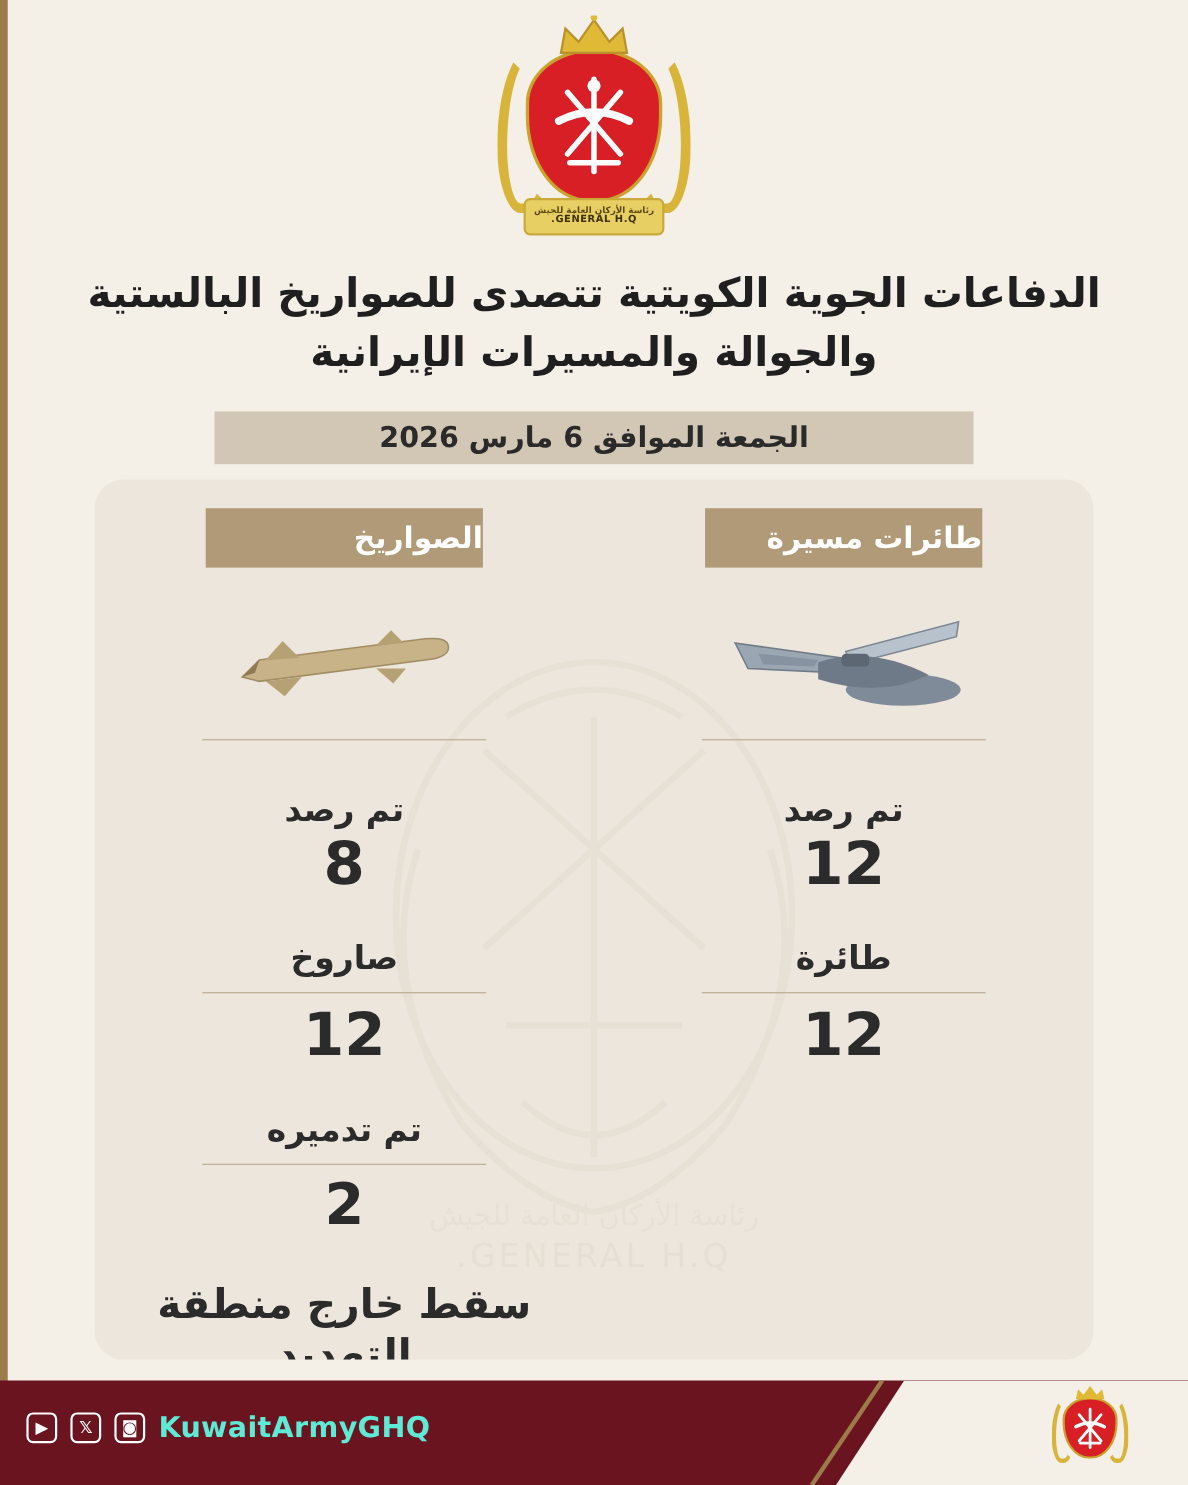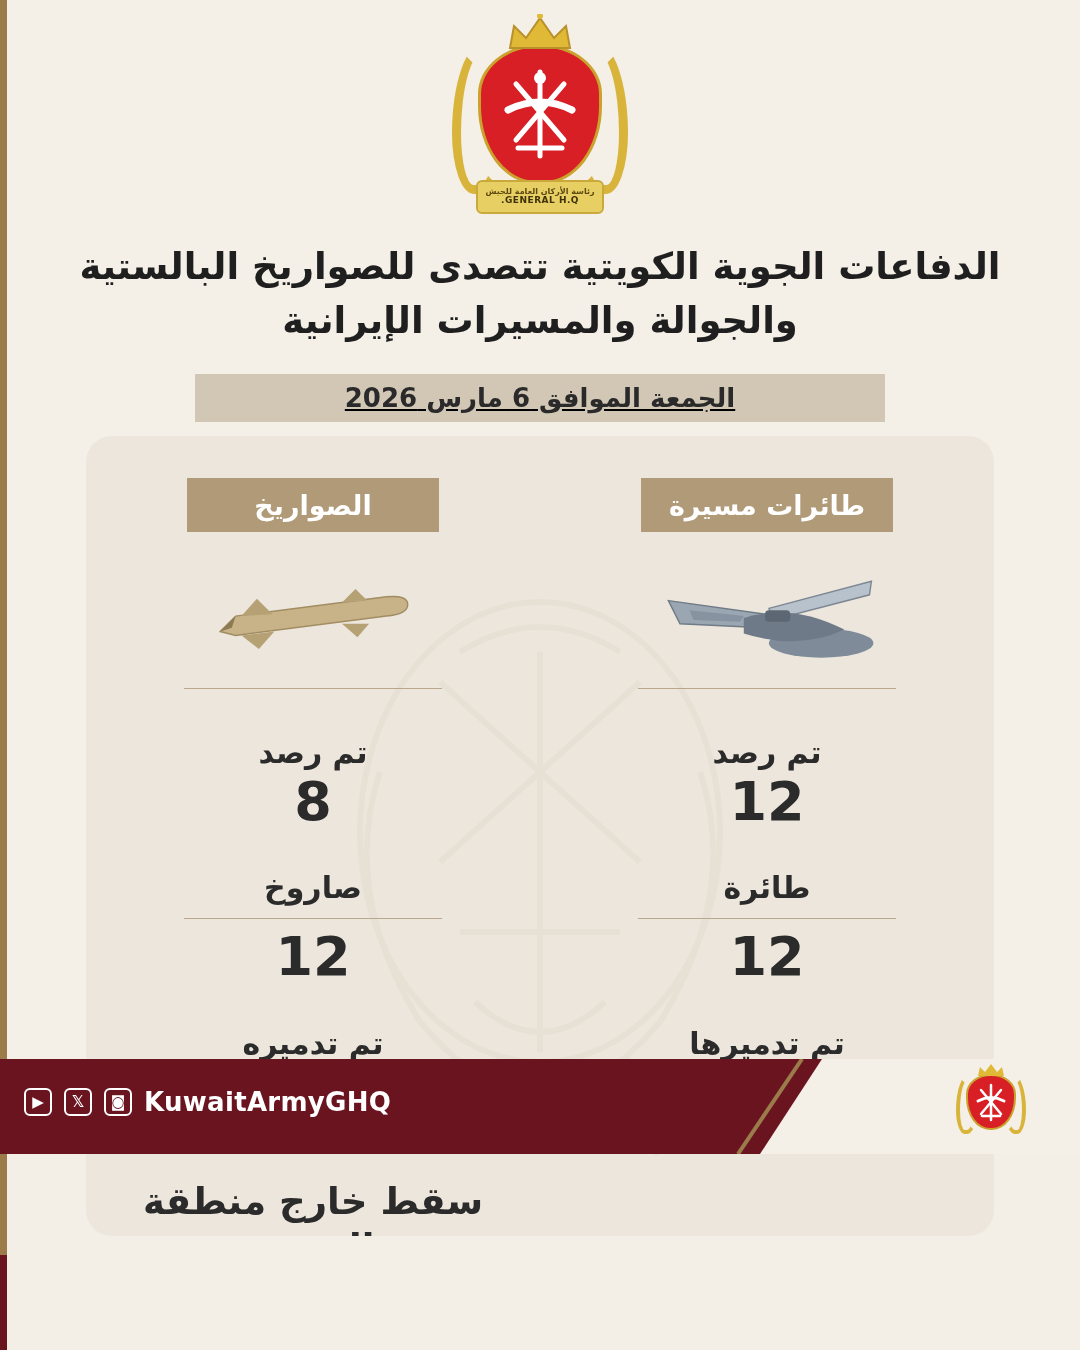--- a/index.html
+++ b/index.html
@@ -4,21 +4,21 @@
 <style>
   * { box-sizing: border-box; margin: 0; padding: 0; }
   html, body {
     width: 1080px; height: 1350px;
     font-family: "DejaVu Sans", "Liberation Sans", sans-serif;
     background: #f3eee6;
     overflow: hidden;
   }
   .page {
     position: relative;
-    width: 1080px; height: 1154px;
+    width: 1080px; height: 1350px;
     background: #f4efe7;
   }
 
   
   .edge-bar {
     position: absolute; left: 0; width: 7px;
   }
   .edge-bar.top { top: 0; height: 1255px; background: #9c7b4a; }
   .edge-bar.bottom { top: 1255px; height: 95px; background: #6a1420; }
 
@@ -62,21 +62,21 @@
   .headline {
     position: absolute; top: 240px; left: 60px; right: 60px;
     text-align: center;
     font-size: 37px; font-weight: bold; color: #1f1f1f;
     line-height: 1.45;
     letter-spacing: -0.2px;
   }
   .date-band {
     position: absolute; top: 374px; left: 195px; width: 690px; height: 48px;
     background: #d2c7b4;
-    display: flex; align-items: center; justify-content: center; text-decoration: underline;
+    display: flex; align-items: center; justify-content: center;
   }
   .date-band span {
     font-size: 26px; font-weight: bold; color: #2a2a2a;
   }
 
   
   .card {
     position: absolute; top: 436px; left: 86px; width: 908px; height: 800px;
     background: #ece6dc;
     border-radius: 26px;
@@ -92,23 +92,23 @@
 
   .columns {
     position: absolute; inset: 0;
     display: flex;
   }
   .col {
     position: relative; flex: 1 1 50%;
     padding: 26px 34px 0 34px;
   }
   .col-head {
-    width: 252px; height: 54px; margin: 16px auto;
+    width: 252px; height: 54px; margin: 0 auto;
     background: #b09a78;
-    display: flex; align-items: center; justify-content: center;
+    display: flex; align-items: center; 
   }
   .col-head span {
     font-size: 27px; font-weight: bold; color: #ffffff;
   }
 
   .art { height: 140px; display: flex; align-items: center; justify-content: center; margin-top: 16px; }
 
   .sep {
     width: 258px; height: 1px; background: #b5a versa;
     background: #b9a88d; margin: 0 auto;
@@ -142,21 +142,21 @@
     display: flex; align-items: center; gap: 12px;
     direction: ltr;
   }
   .sico {
     width: 28px; height: 28px; border-radius: 6px;
     border: 2px solid #ffffff; color: #ffffff;
     display: flex; align-items: center; justify-content: center;
     font-size: 15px; font-weight: bold;
   }
   .handle {
-    color: #ffffff; font-size: 26px; font-weight: bold; letter-spacing: .3px;
+    color: #5eead4; font-size: 26px; font-weight: bold; letter-spacing: .3px;
   }
   .footer-crest {
     position: absolute; right: 52px; bottom: 12px; width: 74px; height: 80px;
   }
   .footer-crest .shield {
     position: absolute; left: 12px; top: 12px; width: 50px; height: 56px;
     background: #d81f26; border: 2px solid #caa22c;
     border-radius: 25px 25px 24px 24px / 20px 20px 32px 32px;
   }
   .footer-crest .wl, .footer-crest .wr {
@@ -249,21 +249,20 @@
         <div class="stat">
           <div class="lbl">تم رصد</div>
           <div class="num">12</div>
           <div class="lbl">طائرة</div>
         </div>
 
         <div class="sep"></div>
 
         <div class="stat">
           <div class="num">12</div>
-          <div class="lbl">تم تدميرها</div>
         </div>
       </div>
 
       <div class="col">
         <div class="col-head">
           <span>الصواريخ</span>
         </div>
 
         <div class="art">
           <svg viewBox="0 0 240 120" width="232" height="118">

